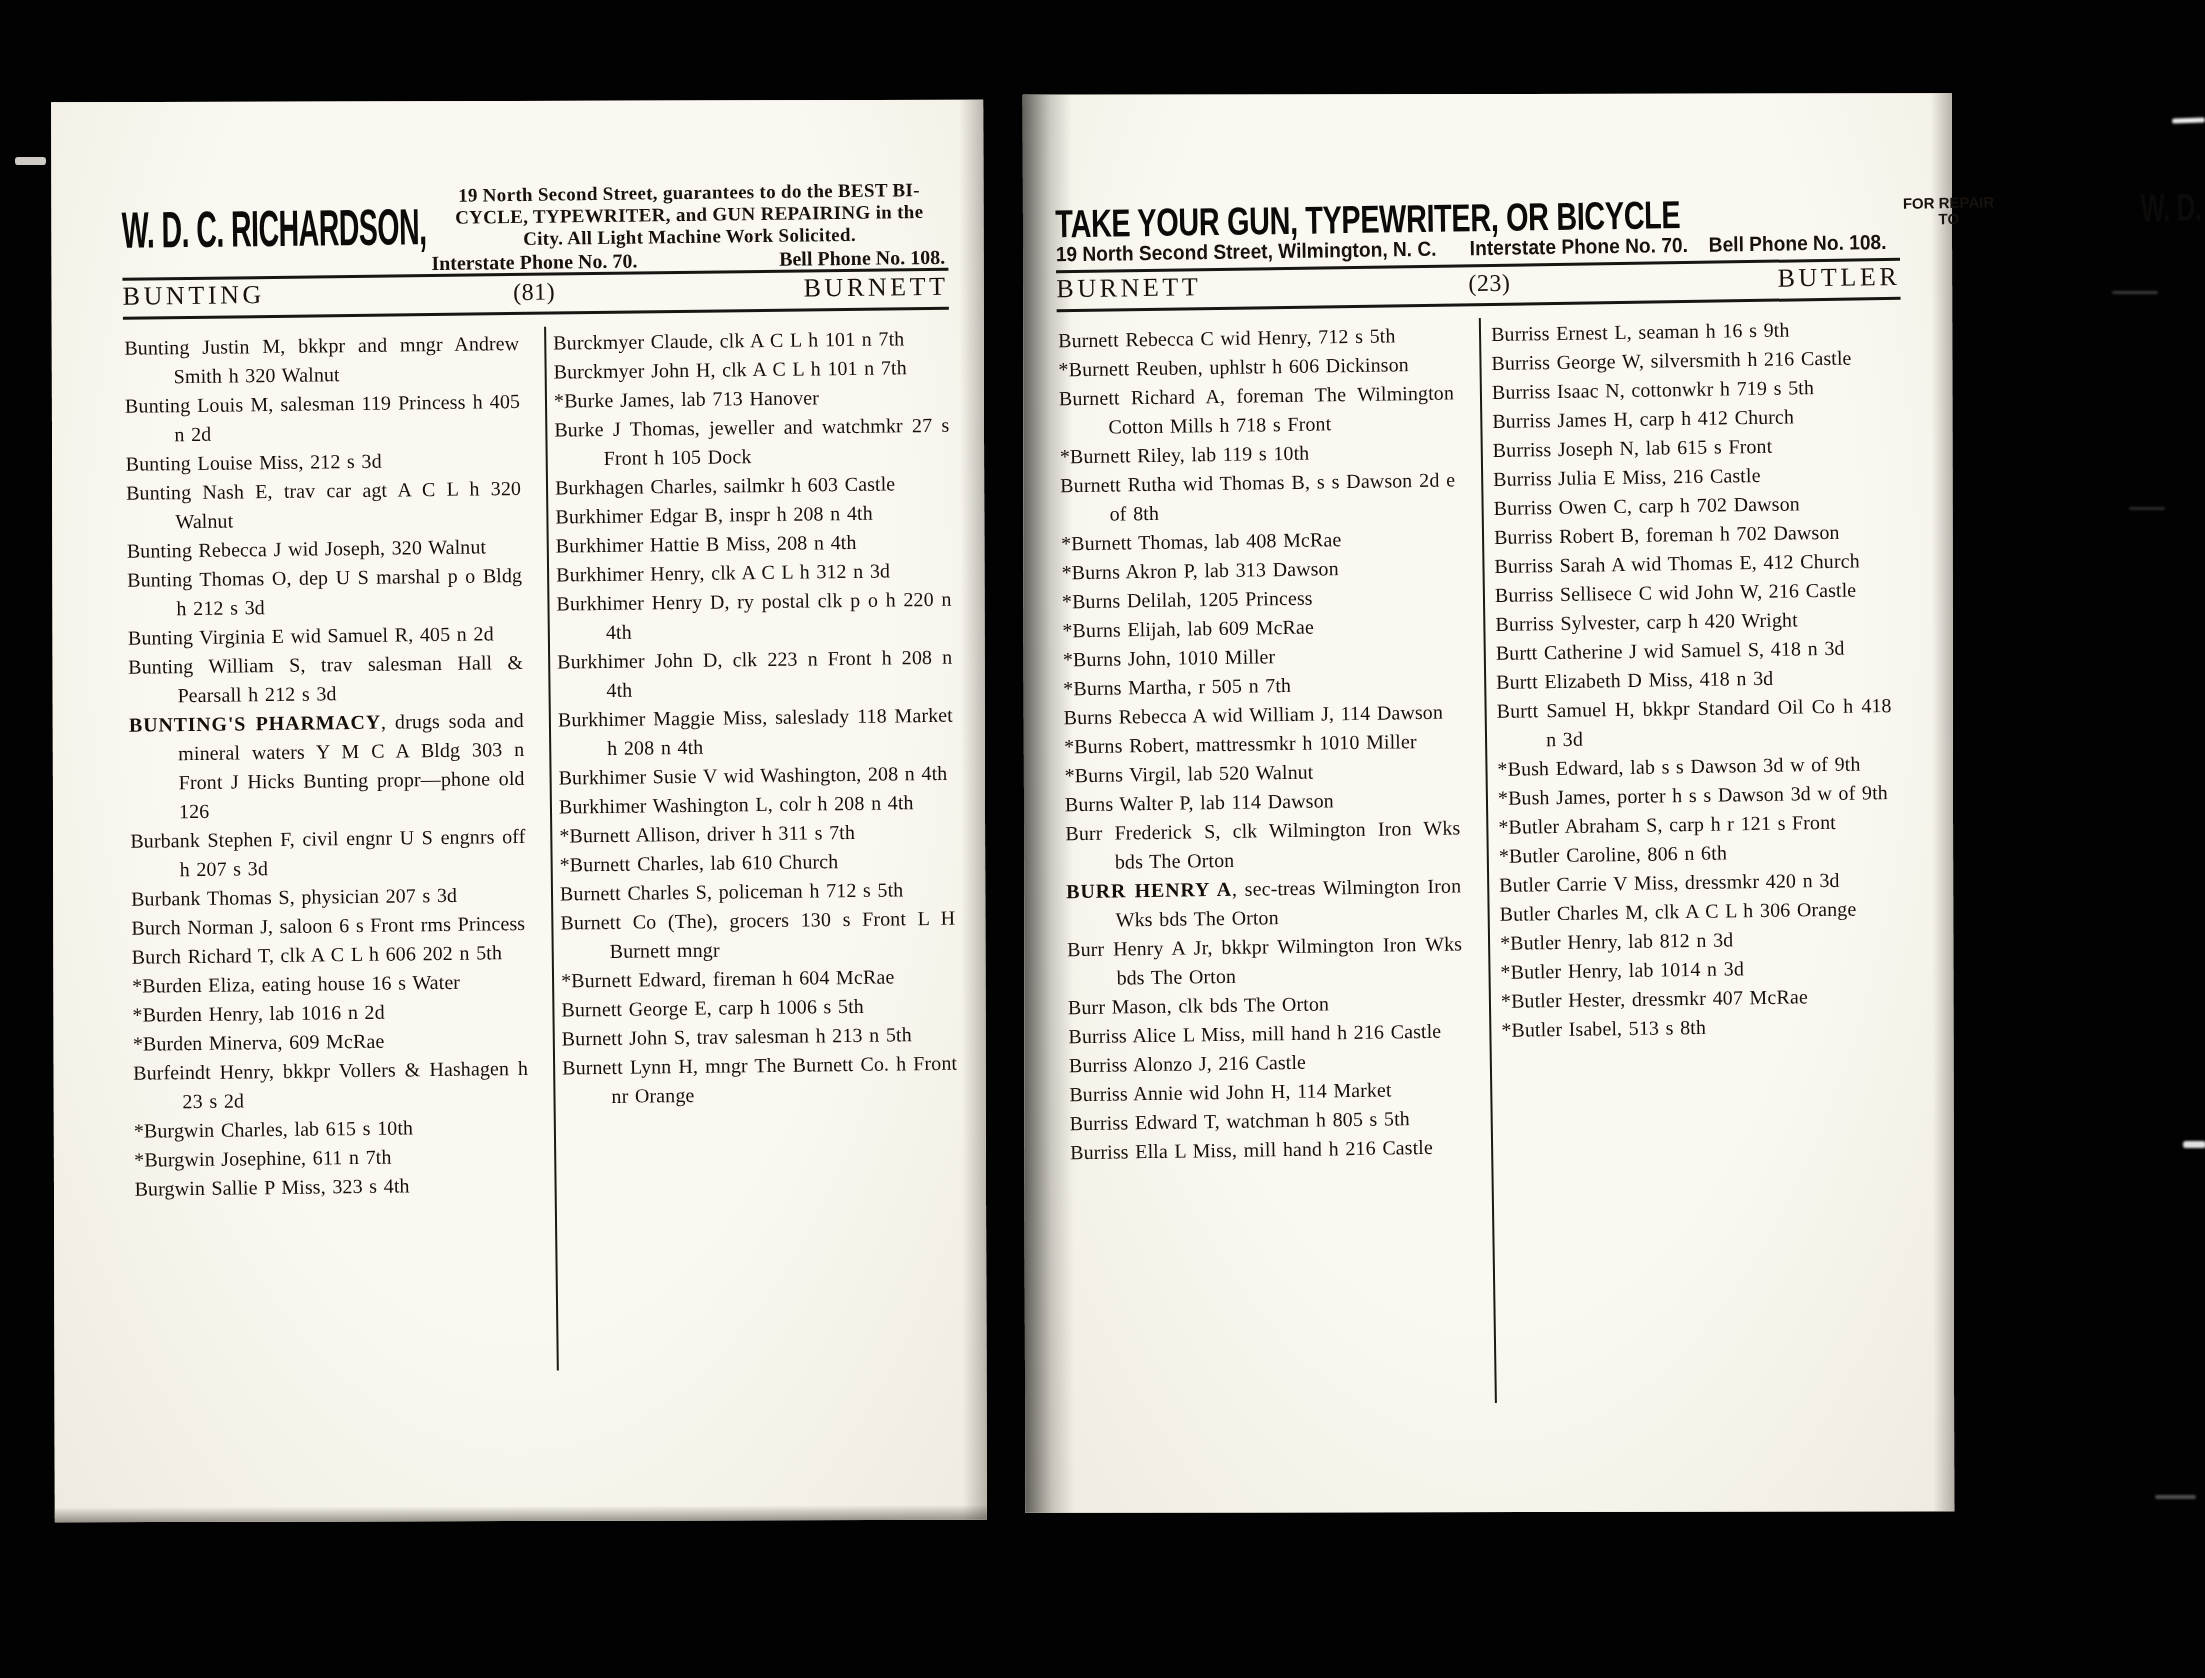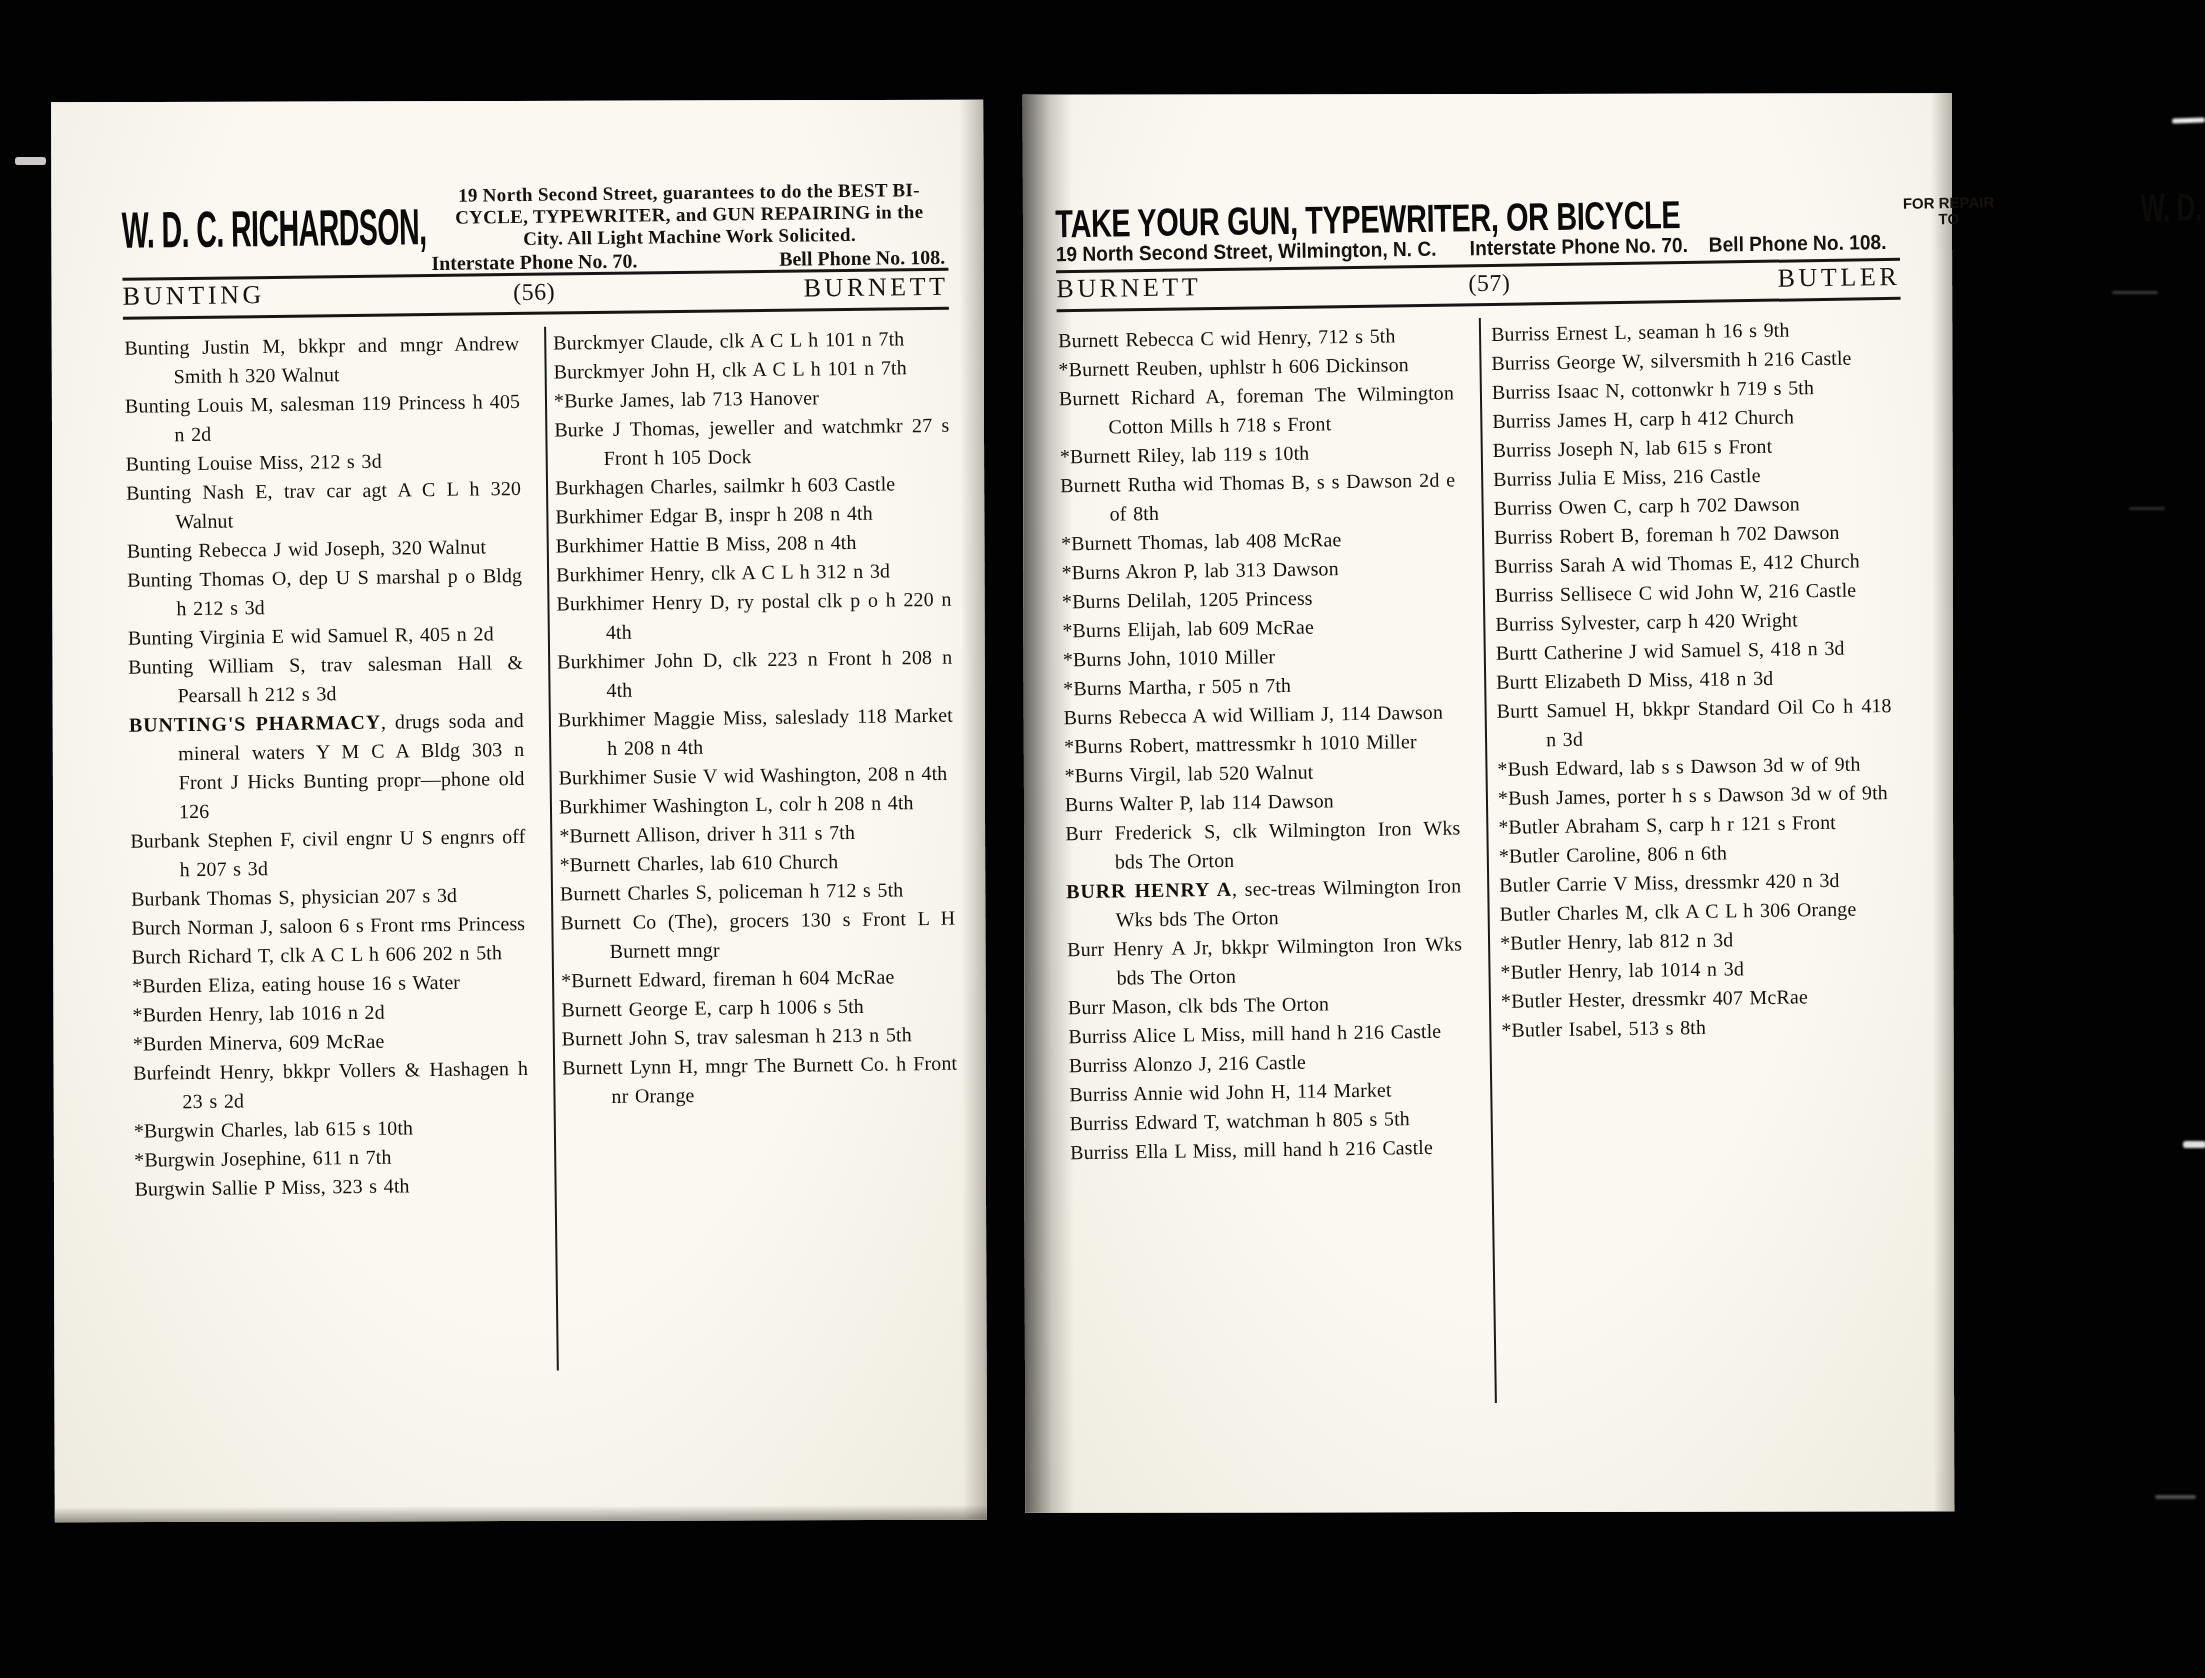--- a/index.html
+++ b/index.html
@@ -123,21 +123,21 @@
           <div class="ad-phones">
             <span>Interstate Phone No. 70.</span>
             <span>Bell Phone No. 108.</span>
           </div>
         </div>
       </div>
 
       <div class="rule rule-1"></div>
       <div class="pagehead">
         <span class="ph-word">BUNTING</span>
-        <span class="ph-num">(56)</span>
+        <span class="ph-num">(81)</span>
         <span class="ph-word">BURNETT</span>
       </div>
       <div class="rule rule-2"></div>
 
       <div class="col col-1">
           <div class="entry">Bunting Justin M, bkkpr and mngr Andrew Smith h 320 Walnut</div>
           <div class="entry">Bunting Louis M, salesman 119 Princess h 405 n 2d</div>
           <div class="entry">Bunting Louise Miss, 212 s 3d</div>
           <div class="entry">Bunting Nash E, trav car agt A C L h 320 Walnut</div>
           <div class="entry">Bunting Rebecca J wid Joseph, 320 Walnut</div>
@@ -198,21 +198,21 @@
       </div>
       <div class="ad-right-sub">
         <span>19 North Second Street, Wilmington, N. C.</span>
         <span>Interstate Phone No. 70.</span>
         <span>Bell Phone No. 108.</span>
       </div>
 
       <div class="rule rule-1"></div>
       <div class="pagehead">
         <span class="ph-word">BURNETT</span>
-        <span class="ph-num">(57)</span>
+        <span class="ph-num">(23)</span>
         <span class="ph-word">BUTLER</span>
       </div>
       <div class="rule rule-2"></div>
 
       <div class="col col-1">
           <div class="entry">Burnett Rebecca C wid Henry, 712 s 5th</div>
           <div class="entry">*Burnett Reuben, uphlstr h 606 Dickinson</div>
           <div class="entry">Burnett Richard A, foreman The Wilmington Cotton Mills h 718 s Front</div>
           <div class="entry">*Burnett Riley, lab 119 s 10th</div>
           <div class="entry">Burnett Rutha wid Thomas B, s s Dawson 2d e of 8th</div>

